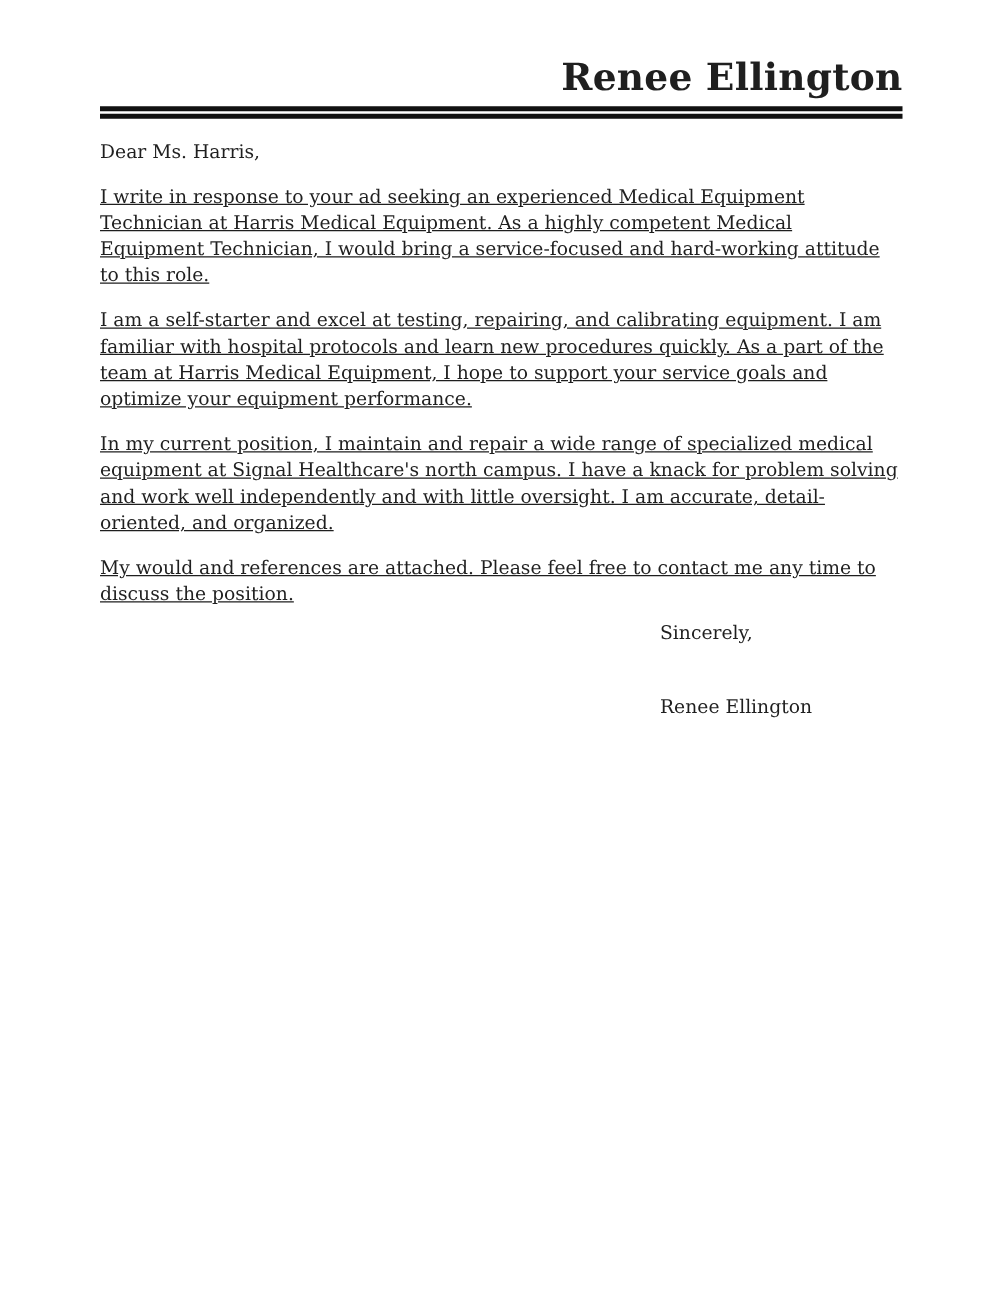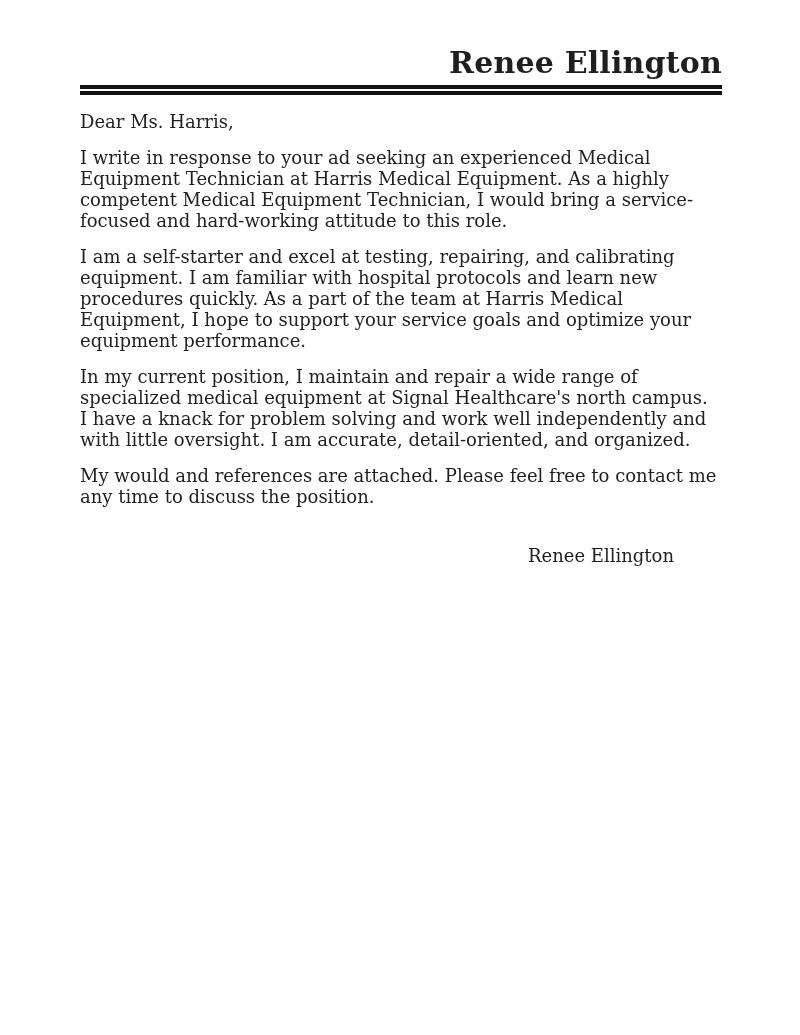--- a/index.html
+++ b/index.html
@@ -48,25 +48,25 @@
     margin-top: 6px;
     font-size: 13px;
     line-height: 16px;
     font-weight: bold;
     text-align: right;
     letter-spacing: 0.1px;
     word-spacing: 1px;
   }
   .letter-body {
     width: 640px;
-    font-size: 18px;
+    font-size: 15px;
     line-height: 21px;
   }
   .salutation { margin-top: 20px; }
-  .letter-body p.para { margin-top: 15px; }
+  .letter-body p.para { margin-top: 15px; text-decoration: underline; }
   .closing-block { margin-top: 10px; margin-left: 448px; }
   .closing { }
   .signature-name { margin-top: 38px; }
 </style>
 </head>
 <body>
 
 <div class="page">
   <header class="letter-header">
     <h1 class="sender-name">Renee Ellington</h1>
@@ -78,16 +78,17 @@
 
     <p class="para">I write in response to your ad seeking an experienced Medical Equipment Technician at Harris Medical Equipment. As a highly competent Medical Equipment Technician, I would bring a service-focused and hard-working attitude to this role.</p>
 
     <p class="para">I am a self-starter and excel at testing, repairing, and calibrating equipment. I am familiar with hospital protocols and learn new procedures quickly. As a part of the team at Harris Medical Equipment, I hope to support your service goals and optimize your equipment performance.</p>
 
     <p class="para">In my current position, I maintain and repair a wide range of specialized medical equipment at Signal Healthcare's north campus. I have a knack for problem solving and work well independently and with little oversight. I am accurate, detail-oriented, and organized.</p>
 
     <p class="para">My would and references are attached. Please feel free to contact me any time to discuss the position.</p>
 
     <div class="closing-block">
+      <p class="closing">Sincerely,</p>
       <p class="signature-name">Renee Ellington</p>
     </div>
   </main>
 </div>
 
 </body></html>

